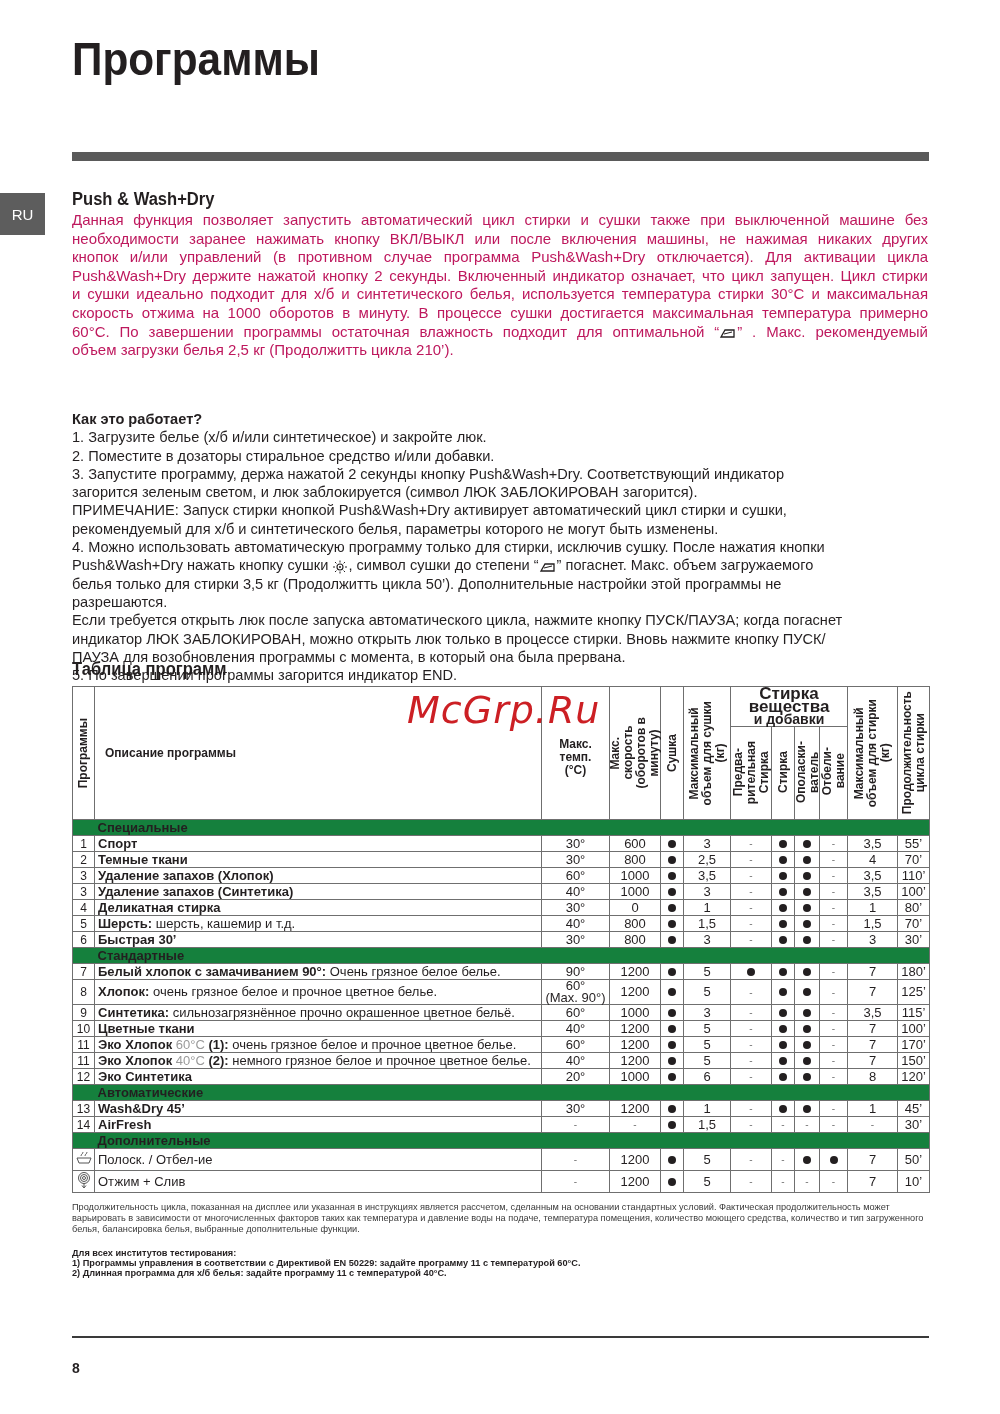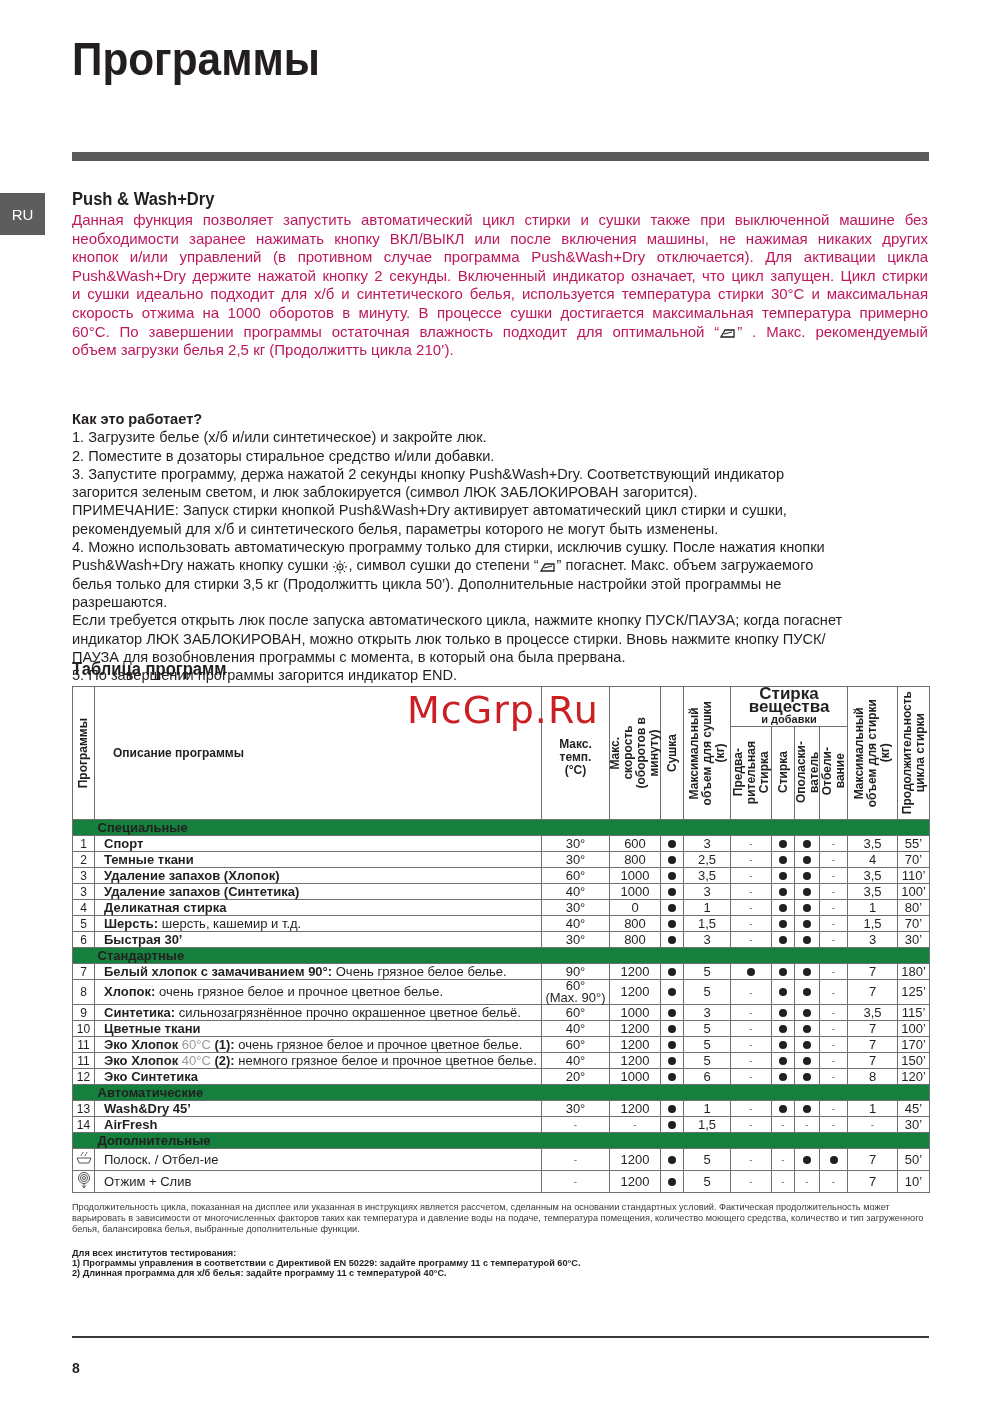--- a/index.html
+++ b/index.html
@@ -8,32 +8,32 @@
   .top-rule { position:absolute; left:72px; top:152px; width:857px; height:9px; background:#5a5a5a; }
   .lang-tab { position:absolute; left:0; top:193px; width:45px; height:42px; background:#5d5d5d; color:#ffffff; font-weight:normal; font-size:15px; display:flex; align-items:center; justify-content:center; }
   .h2 { position:absolute; left:72px; font-weight:bold; font-size:18px; color:#231f20; transform:scaleX(0.92); transform-origin:left top; }
   .para { position:absolute; left:72px; width:856px; font-size:15px; line-height:18.6px; color:#be185d; text-align:justify; }
   .para .ln { display:block; white-space:nowrap; text-align-last:justify; }
   .para .ln.last { text-align-last:left; }
   .steps { position:absolute; left:72px; top:370px; width:860px; font-size:14.6px; line-height:18.3px; color:#231f20;margin-top:40px; }
   .steps .ln { display:block; white-space:nowrap; }
   .steps .bold { font-weight:bold; }
   .icon-inline { display:inline-block; vertical-align:middle; }
-  .watermark { position:absolute; left:407px; top:688px; font-size:38px; color:#cc1f24; font-family:"DejaVu Sans", sans-serif; letter-spacing:1px; z-index:5; }
+  .watermark { position:absolute; left:407px; top:688px; font-size:38px; color:#cc1f24; font-style:italic; font-family:"DejaVu Sans", sans-serif; letter-spacing:1px; z-index:5; }
   table.prog { position:absolute; left:72px; top:686px; width:857px; border-collapse:collapse; font-size:13px; color:#231f20; table-layout:fixed; }
   table.prog td, table.prog th { border:1px solid #6f6f6f; padding:0; text-align:center; vertical-align:middle; }
   table.prog th { font-weight:bold; font-size:12px; line-height:13px; }
   .vert { writing-mode:vertical-rl; transform:rotate(180deg); display:inline-block; text-align:center; white-space:nowrap; }
   .vert-wrap { height:124px; display:flex; align-items:center; justify-content:center; }
   tr.section td { background:#15803d; font-weight:bold; text-align:left; height:15px; font-size:13px; }
   tr.section td.blank { border-right:none; }
   tr.section td.label { padding-left:3px; border-left:none; }
   tr.r td { height:15px; line-height:14px; }
   tr.r td.num { font-size:12px; }
-  tr.r td.desc { text-align:left; padding-left:9px; white-space:nowrap; overflow:hidden; }
+  tr.r td.desc { text-align:left; padding-left:3px; white-space:nowrap; overflow:hidden; }
   tr.tall td { height:22px; }
   tr.tall2 td { height:21px; }
   .b { font-weight:bold; }
   .gray { color:#9a9a9a; }
   .dot { display:inline-block; width:8px; height:8px; border-radius:50%; background:#231f20; }
   .dash { color:#777; font-size:10px; }
   .foot-note { position:absolute; left:72px; top:1202px; width:860px; font-size:9.2px; line-height:11px; color:#3a3a3a; }
   .test-notes { position:absolute; left:72px; top:1248px; width:860px; font-size:9.2px; line-height:10px; font-weight:bold; color:#231f20; }
   .bottom-rule { position:absolute; left:72px; top:1336px; width:857px; height:2px; background:#3a3a3a; }
   .page-num { position:absolute; left:72px; top:1360px; font-size:14px; font-weight:bold; }
@@ -103,21 +103,21 @@
       <col style="width:50px">
       <col style="width:32px">
   </colgroup>
   <thead>
     <tr>
       <th rowspan="2">
           <div class="vert-wrap">
             <span class="vert">Программы</span>
           </div>
         </th>
-      <th rowspan="2" style="text-align:left;padding-left:18px;">Описание программы</th>
+      <th rowspan="2" style="text-align:left;padding-left:10px;">Описание программы</th>
       <th rowspan="2">
           <div style="padding-top:8px;">
             <div>Макс.</div>
             <div>темп.</div>
             <div>(°C)</div>
           </div>
         </th>
       <th rowspan="2">
           <div class="vert-wrap">
             <span class="vert"><span>Макс.</span><br><span>скорость</span><br><span>(оборотов в</span><br><span>минуту)</span></span>
@@ -128,21 +128,21 @@
             <span class="vert">Сушка</span>
           </div>
         </th>
       <th rowspan="2">
           <div class="vert-wrap">
             <span class="vert"><span>Максимальный</span><br><span>объем для сушки</span><br><span>(кг)</span></span>
           </div>
         </th>
       <th colspan="4" style="height:30px;">
           <div style="font-size:17px">Стирка вещества</div>
-          <div style="font-size:11px">и добавки</div>
+          <div style="font-size:14px">и добавки</div>
         </th>
       <th rowspan="2">
           <div class="vert-wrap">
             <span class="vert"><span>Максимальный</span><br><span>объем для стирки</span><br><span>(кг)</span></span>
           </div>
         </th>
       <th rowspan="2">
           <div class="vert-wrap">
             <span class="vert"><span>Продолжительность</span><br><span>цикла стирки</span></span>
           </div>

